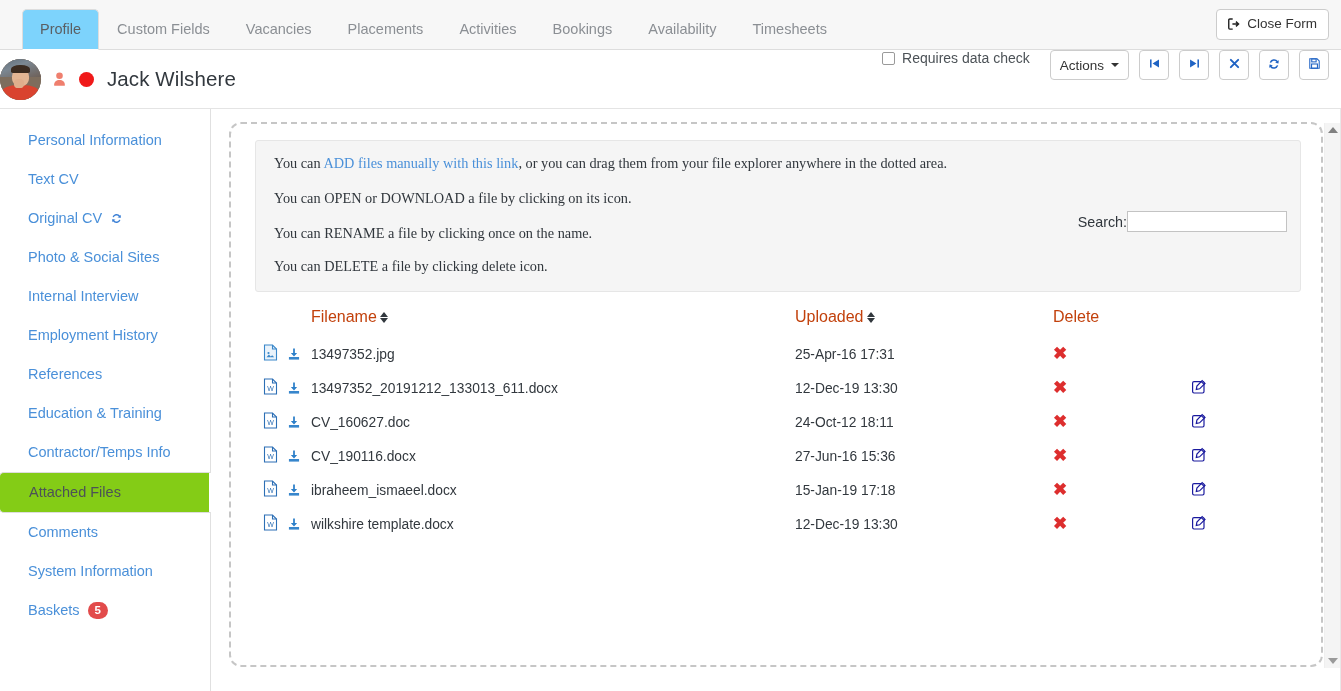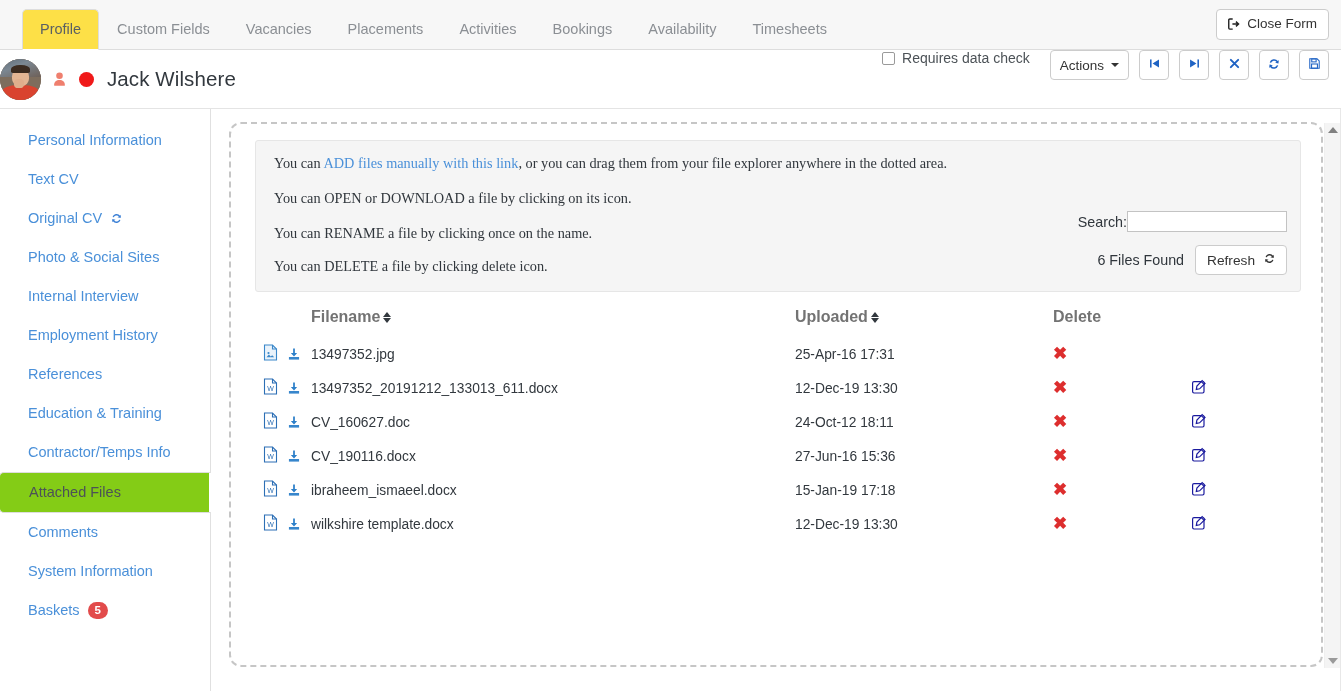--- a/index.html
+++ b/index.html
@@ -27,21 +27,21 @@
     color: #8b8f94;
     padding: 10px 17px 11px 17px;
     margin-bottom: -1px;
     border: 1px solid transparent;
     border-radius: 5px 5px 0 0;
     line-height: 18px;
     cursor: pointer;
     white-space: nowrap;
   }
   .tab.active {
-    background: #fde047;
+    background: #7dd3fc;
     border-color: #ddd;
     border-bottom-color: #ffffff;
     color: #5a5f63;
   }
   .closeform {
     position: absolute;
     right: 12px;
     top: 9px;
     background: #fff;
     border: 1px solid #ccc;
@@ -259,23 +259,23 @@
     gap: 8px;
     font-size: 13.7px;
     color: #333;
     cursor: pointer;
     line-height: 15px;
   }
 
   
   table.files { width: 100%; border-collapse: collapse; margin-top: 10px; }
   table.files th {
-    font-weight: bold;
+    font-weight: normal;
     font-size: 16px;
-    color: #737373;
+    color: #c2410c;
     padding: 6px 0 11px 0;
     text-align: left;
   }
   .th-inner { display: inline-flex; align-items: center; gap: 3px; }
   .sortarrows { display:inline-flex; flex-direction: column; gap: 1px; }
   .sortarrows i { width:0;height:0;display:block;
       border-left:4px solid transparent;border-right:4px solid transparent; }
   .sortarrows i.up   { border-bottom:5px solid #32383e; }
   .sortarrows i.down { border-top:5px solid #32383e; }
 
@@ -484,32 +484,20 @@
         <div class="infoline"><span>You can </span><a>ADD files manually with this link</a><span>, or you can drag them from your file explorer anywhere in the dotted area.</span></div>
         <div class="infoline">You can OPEN or DOWNLOAD a file by clicking on its icon.</div>
         <div class="infoline">You can RENAME a file by clicking once on the name.</div>
         <div class="infoline">You can DELETE a file by clicking delete icon.</div>
 
         <div class="search-row">
           <span>Search:</span>
           <input type="text" value="" placeholder="" style="">
         </div>
 
-        <div class="count-row">
-          <span>6 Files Found</span>
-          <span class="refresh-btn">
-            <span>Refresh</span>
-            <span>
-              <svg width="13" height="13" viewBox="0 0 16 16" fill="#333">
-                <path d="M12.4 4.6A5.3 5.3 0 0 0 3.1 6.2l1.6.4a3.6 3.6 0 0 1 6.2-1l-1.7.9 3.9.9.4-3.9z"></path>
-                <path d="M3.6 11.4a5.3 5.3 0 0 0 9.3-1.6l-1.6-.4a3.6 3.6 0 0 1-6.2 1l1.7-.9-3.9-.9-.4 3.9z"></path>
-              </svg>
-            </span>
-          </span>
-        </div>
       </div>
 
       <table class="files">
         <thead>
           <tr>
             <th class="col-icons"></th>
             <th class="col-name">
               <span class="th-inner">
                 <span>Filename</span>
                 <span class="sortarrows">

